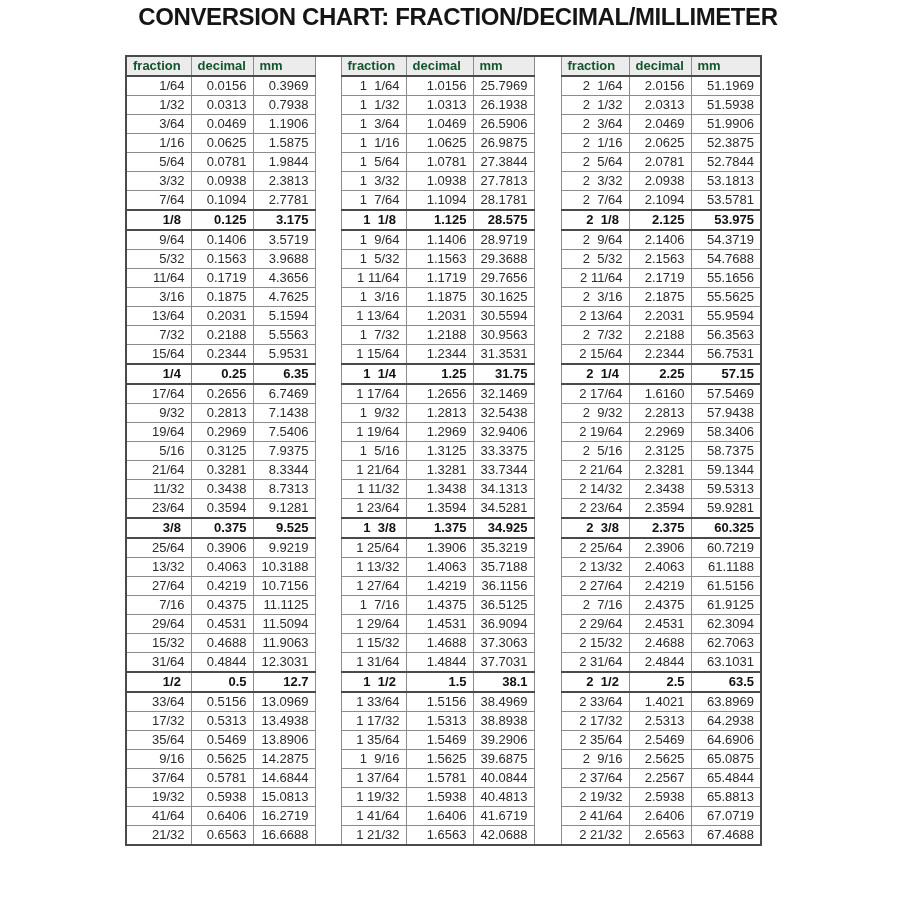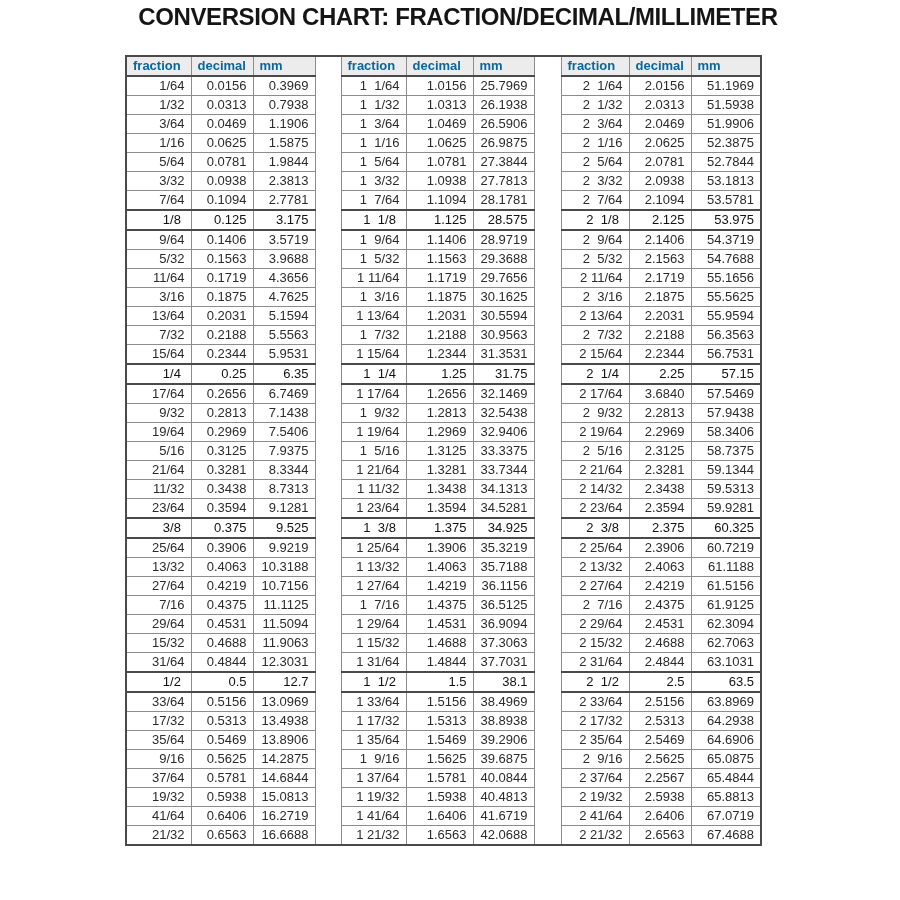--- a/index.html
+++ b/index.html
@@ -45,32 +45,32 @@
     font-size: 13px;
     line-height: 18px;
     white-space: pre;
     overflow: hidden;
   }
   thead th {
     background: var(--header-bg);
     text-align: left;
     font-weight: bold;
     border-bottom: 2px solid var(--strong);
-    color: #0369a1;
+    color: #14532d;
   }
   td.left  { text-align: right; }
   td.right { text-align: right; }
   td.spacer, th.spacer {
     border-top: none;
     border-bottom: none;
     background: var(--page-bg);
     padding: 0;
   }
   tr.bold-row td {
-    font-weight: normal;
+    font-weight: bold;
     color: var(--bold-text);
     border-top: 2px solid var(--strong);
     border-bottom: 2px solid var(--strong);
   }
   tr.bold-row td.spacer {
     border-top: none;
     border-bottom: none;
   }
 </style>
 </head>
@@ -319,21 +319,21 @@
       <tr>
         <td class="left">17/64</td>
         <td class="right">0.2656</td>
         <td class="right">6.7469</td>
         <td class="spacer"></td>
         <td class="right">1 17/64</td>
         <td class="right">1.2656</td>
         <td class="right">32.1469</td>
         <td class="spacer"></td>
         <td class="right">2 17/64</td>
-        <td class="right">3.6840</td>
+        <td class="right">1.6160</td>
         <td class="right">57.5469</td>
       </tr>
       <tr>
         <td class="left"> 9/32</td>
         <td class="right">0.2813</td>
         <td class="right">7.1438</td>
         <td class="spacer"></td>
         <td class="right">1  9/32</td>
         <td class="right">1.2813</td>
         <td class="right">32.5438</td>
@@ -527,21 +527,21 @@
       <tr>
         <td class="left">33/64</td>
         <td class="right">0.5156</td>
         <td class="right">13.0969</td>
         <td class="spacer"></td>
         <td class="right">1 33/64</td>
         <td class="right">1.5156</td>
         <td class="right">38.4969</td>
         <td class="spacer"></td>
         <td class="right">2 33/64</td>
-        <td class="right">2.5156</td>
+        <td class="right">1.4021</td>
         <td class="right">63.8969</td>
       </tr>
       <tr>
         <td class="left">17/32</td>
         <td class="right">0.5313</td>
         <td class="right">13.4938</td>
         <td class="spacer"></td>
         <td class="right">1 17/32</td>
         <td class="right">1.5313</td>
         <td class="right">38.8938</td>

